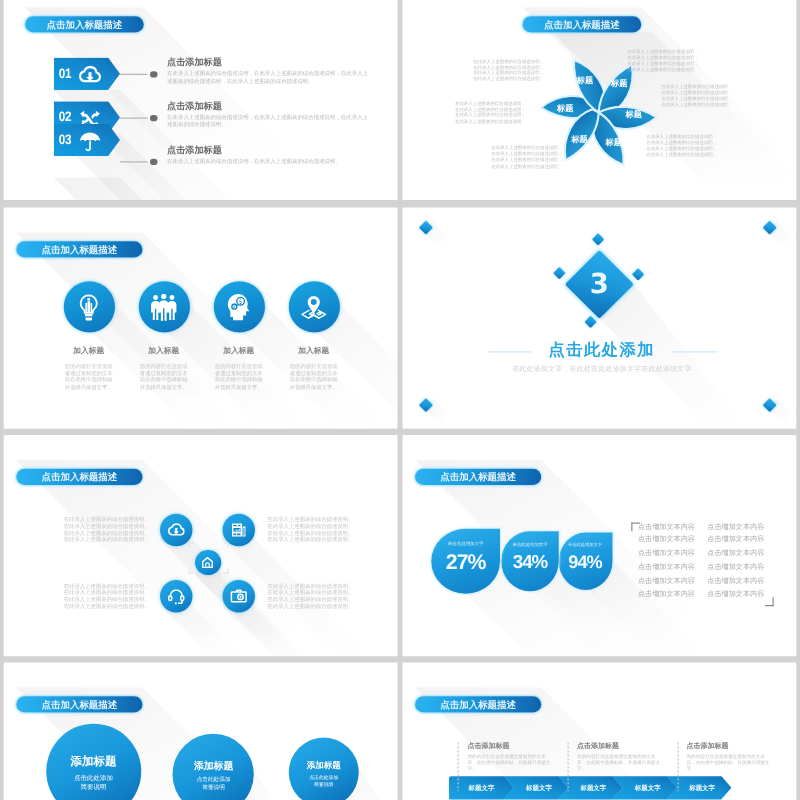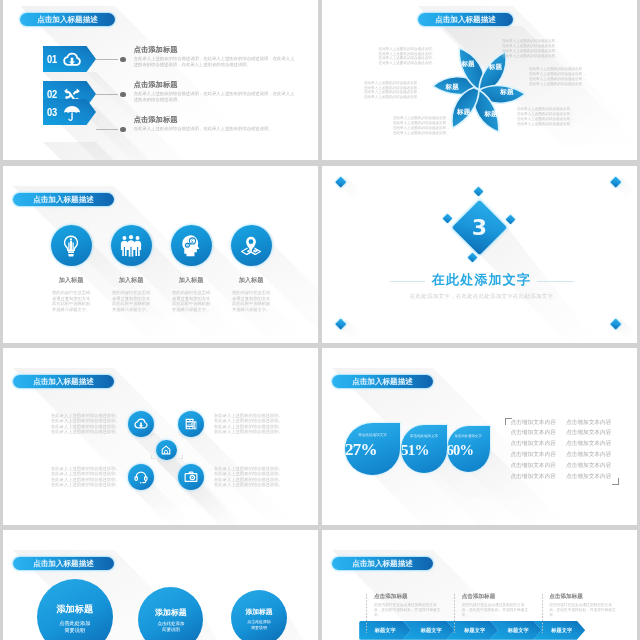--- a/index.html
+++ b/index.html
@@ -63,22 +63,22 @@
 .s5p { position:absolute; font-size:4.3px; color:#c4c4c4; line-height:5.3px; white-space:pre; }
 .brk { position:absolute; border-color:#e3e3e3; border-style:solid; }
 
 
 .drop { position:absolute; border-radius:50% 0 50% 50%;
   background:linear-gradient(160deg,#31b3ec 0%,#1d9bdf 45%,#0e7dc6 100%);
   box-shadow:0 0 1.5px 1px rgba(205,238,255,.8); }
 .notegrid { position:absolute; display:grid; grid-template-columns:55.5px 55.5px;
   row-gap:5.2px; font-size:5.7px; color:#a9a9a9; white-space:nowrap; line-height:5.8px;}
 .droplbl { position:absolute; width:100%; text-align:center; top:10px; font-size:3.6px; color:#d4ecfa; }
-.dropval { position:absolute; width:100%; top:17px; font-size:17px;
-  font-weight:bold; color:#f2fbff; font-family:Liberation Serif, serif; letter-spacing:-.8px; line-height:20px;}
+.dropval { position:absolute; width:100%; text-align:center; top:17px; font-size:17px;
+  font-weight:bold; color:#f2fbff; font-family:Liberation Sans, sans-serif; letter-spacing:-.8px; line-height:20px;}
 
 
 .c7 { position:absolute; border-radius:50%;
   background:linear-gradient(150deg,#27abe7 0%,#1795da 50%,#0a68b0 100%);
   color:#fff; text-align:center; }
 .c7 .t { position:absolute; width:100%; font-weight:bold; }
 .c7 .d { position:absolute; width:100%; line-height:1.5; }
 
 
 .chev { position:absolute; height:19px;
@@ -355,21 +355,21 @@
     <div class="dia dsm" style="left:122.2px;top:49.0px;z-index:2"></div>
     <div class="dia dsm" style="left:184.5px;top:50.4px;z-index:2"></div>
     <div class="dia dsm" style="left:153.2px;top:21.8px;z-index:2"></div>
     <div class="dia dsm" style="left:147.0px;top:88.4px;z-index:2"></div>
     <div class="dia dsm" style="left:15.2px;top:12.2px;width:7.5px;height:7.5px;z-index:2"></div>
     <div class="dia dsm" style="left:290.2px;top:12.2px;width:7.5px;height:7.5px;z-index:2"></div>
     <div class="dia dsm" style="left:15.2px;top:154.2px;width:7.5px;height:7.5px;z-index:2"></div>
     <div class="dia dsm" style="left:290.2px;top:154.2px;width:7.5px;height:7.5px;z-index:2"></div>
     <div class="s4line" style="left:68px;top:115px;width:35px;z-index:2"></div>
     <div class="s4line" style="left:214.5px;top:115px;width:37px;z-index:2"></div>
-    <div class="s4t" style="left:0;top:107px;width:319px;text-align:center;z-index:2">在此处添加文字</div>
+    <div class="s4t" style="left:0;top:107px;width:319px;text-align:center;z-index:2">点击此处添加</div>
     <div class="s4s" style="left:0;top:127px;width:319px;text-align:center;z-index:2">在此处添加文字，在此处在此处添加文字在此处添加文字</div>
   </div>
     </div>
   <div class="slide c0 r2">
       <div class="in" id="s5">
     <svg class="lsvg" viewBox="0 0 315 177">
       <defs>
             <linearGradient id="lg5" x1="0" y1="0" x2="1" y2="1">
         <stop offset="0" stop-color="#000" stop-opacity=".05"></stop>
         <stop offset=".5" stop-color="#000" stop-opacity=".018"></stop>
@@ -477,25 +477,25 @@
       <path fill="url(#lg6)" d="M167.5 100 a21.5 23 0 0 1 -43 0 l77 77 h43 z"></path>
     </svg>
     <div class="pill" style="left:10px;top:7px;width:101px;z-index:2">点击加入标题描述</div>
 
     <div class="drop" style="left:23px;top:74.5px;width:55px;height:52px;z-index:4">
       <div class="droplbl">单击此处增加文字</div>
       <div class="dropval">27%</div>
     </div>
     <div class="drop" style="left:79px;top:76.5px;width:46px;height:48px;z-index:3">
       <div class="droplbl" style="top:9px;font-size:3.5px">单击此处增加文字</div>
-      <div class="dropval" style="font-size:15px;top:15px">51%</div>
+      <div class="dropval" style="font-size:15px;top:15px">34%</div>
     </div>
     <div class="drop" style="left:124.5px;top:77.5px;width:43px;height:46px;z-index:2">
       <div class="droplbl" style="top:8px;font-size:3.4px">单击此处增加文字</div>
-      <div class="dropval" style="font-size:14.5px;top:14px">60%</div>
+      <div class="dropval" style="font-size:14.5px;top:14px">94%</div>
     </div>
 
     <div class="brk" style="left:182.5px;top:70.2px;width:7px;height:7px;border-width:1.5px 0 0 1.5px;z-index:2;border-color:#8f8f8f"></div>
     <div class="brk" style="left:289.6px;top:129.8px;width:7px;height:7px;border-width:0 1.5px 1.5px 0;z-index:2;border-color:#8f8f8f"></div>
     <div class="notegrid" style="left:188.4px;top:71.5px;z-index:2">
           <span>点击增加文本内容</span>
           <span>点击增加文本内容</span>
           <span>点击增加文本内容</span>
           <span>点击增加文本内容</span>
           <span>点击增加文本内容</span>

